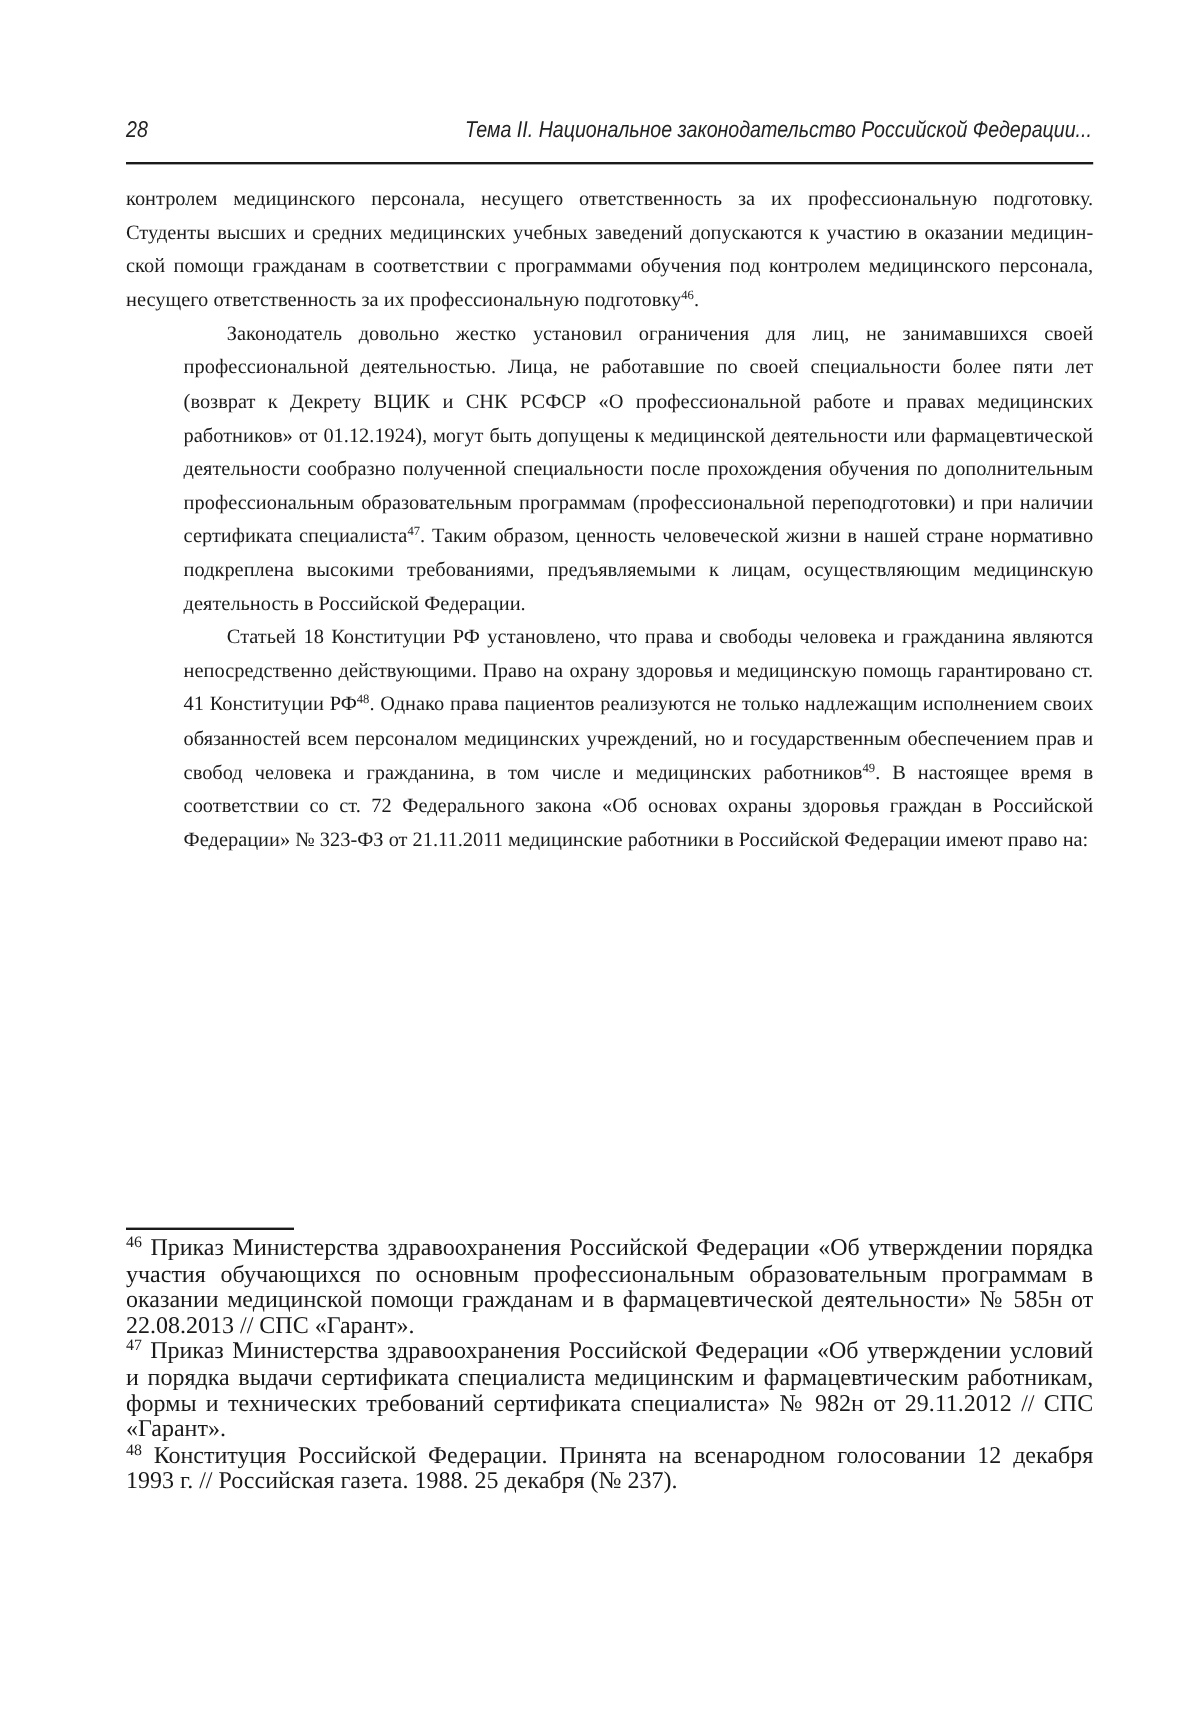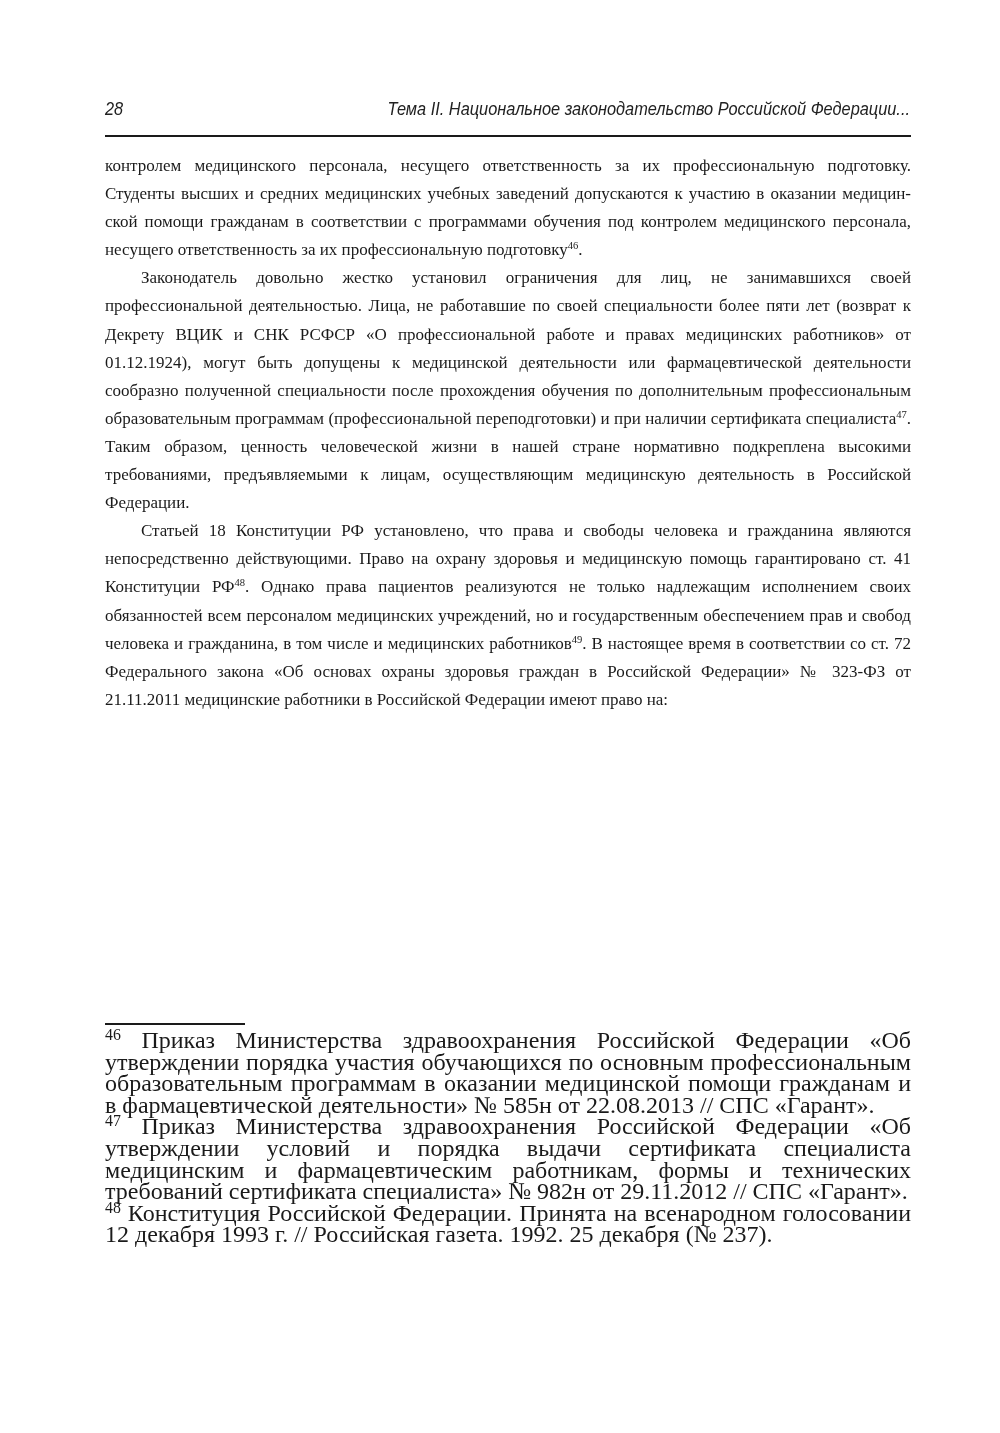--- a/index.html
+++ b/index.html
@@ -12,26 +12,26 @@
     }
     .running-head .pn { position: absolute; left: 0; top: 0; }
     .running-head .rt { position: absolute; right: -130px; top: 0; white-space: nowrap; }
     .head-rule { position: absolute; top: 135px; left: 0; width: 806px; height: 2px; background: #1a1a1a; }
     .body-text {
       position: absolute; top: 152px; left: 0; width: 806px;
       font-family: "Liberation Serif", serif; font-size: 17px; line-height: 28.1px;
       text-align: justify; hyphens: manual;
     }
     .body-text p { margin: 0; text-indent: 0; }
-    .body-text p.indent { text-indent: 36px; }
+    .body-text p.indent { text-indent: 36px; margin-left: 48px; }
     sup { font-size: 62%; line-height: 0; vertical-align: 0.55em; }
     .fn-rule { position: absolute; top: 1023px; left: 0; width: 140px; height: 1.5px; background: #1a1a1a; }
     .footnotes {
       position: absolute; top: 1030px; left: 0; width: 806px;
-      font-family: "Liberation Serif", serif; font-size: 24px; line-height: 21.6px;
+      font-family: "Liberation Serif", serif; font-size: 20px; line-height: 21.6px;
       text-align: justify;
     }
     .footnotes p { margin: 0; }
     .footnotes sup { font-size: 66%; vertical-align: 0.5em; }
   </style>
 </head>
 <body>
 
 <div class="page">
   <div class="running-head">
@@ -43,15 +43,15 @@
   <div class="body-text" id="body-text">
       <p><span>контролем медицинского персонала, несущего ответственность за их профессиональную подготовку. Студенты высших и средних медицин­ских учебных заведений допускаются к участию в оказании медицин­ской помощи гражданам в соответствии с программами обучения под контролем медицинского персонала, несущего ответственность за их профессиональную подготовку</span><sup>46</sup><span>.</span></p>
       <p class="indent"><span>Законодатель довольно жестко установил ограничения для лиц, не занимавшихся своей профессиональной деятельностью. Лица, не работавшие по своей специальности более пяти лет (возврат к Декрету ВЦИК и СНК РСФСР «О профессиональной работе и пра­вах медицинских работников» от 01.12.1924), могут быть допущены к медицинской деятельности или фармацевтической деятельности сообразно полученной специальности после прохождения обучения по дополнительным профессиональным образовательным програм­мам (профессиональной переподготовки) и при наличии сертификата специалиста</span><sup>47</sup><span>. Таким образом, ценность человеческой жизни в нашей стране нормативно подкреплена высокими требованиями, предъ­являемыми к лицам, осуществляющим медицинскую деятельность в Российской Федерации.</span></p>
       <p class="indent"><span>Статьей 18 Конституции РФ установлено, что права и свободы человека и гражданина являются непосредственно действующими. Право на охрану здоровья и медицинскую помощь гарантировано ст. 41 Конституции РФ</span><sup>48</sup><span>. Однако права пациентов реализуются не толь­ко надлежащим исполнением своих обязанностей всем персоналом медицинских учреждений, но и государственным обеспечением прав и свобод человека и гражданина, в том числе и медицинских работни­ков</span><sup>49</sup><span>. В настоящее время в соответствии со ст. 72 Федерального зако­на «Об основах охраны здоровья граждан в Российской Федерации» № 323-ФЗ от 21.11.2011 медицинские работники в Российской Феде­рации имеют право на:</span></p>
     </div>
 
   <div class="fn-rule"></div>
   <div class="footnotes" id="footnotes">
       <p><sup>46</sup><span> Приказ Министерства здравоохранения Российской Федерации «Об утверждении порядка участия обучающихся по основным профессиональным образовательным программам в оказании медицинской помощи гражданам и в фармацевтической дея­тельности» № 585н от 22.08.2013 // СПС «Гарант».</span></p>
       <p><sup>47</sup><span> Приказ Министерства здравоохранения Российской Федерации «Об утверждении условий и порядка выдачи сертификата специалиста медицинским и фармацевти­ческим работникам, формы и технических требований сертификата специалиста» № 982н от 29.11.2012 // СПС «Гарант».</span></p>
-      <p><sup>48</sup><span> Конституция Российской Федерации. Принята на всенародном голосовании 12 декабря 1993 г. // Российская газета. 1992. 25 декабря (№ 237).</span></p>
+      <p><sup>48</sup><span> Конституция Российской Федерации. Принята на всенародном голосовании 12 декабря 1993 г. // Российская газета. 1988. 25 декабря (№ 237).</span></p>
     </div>
 </div>
 
 </body></html>

